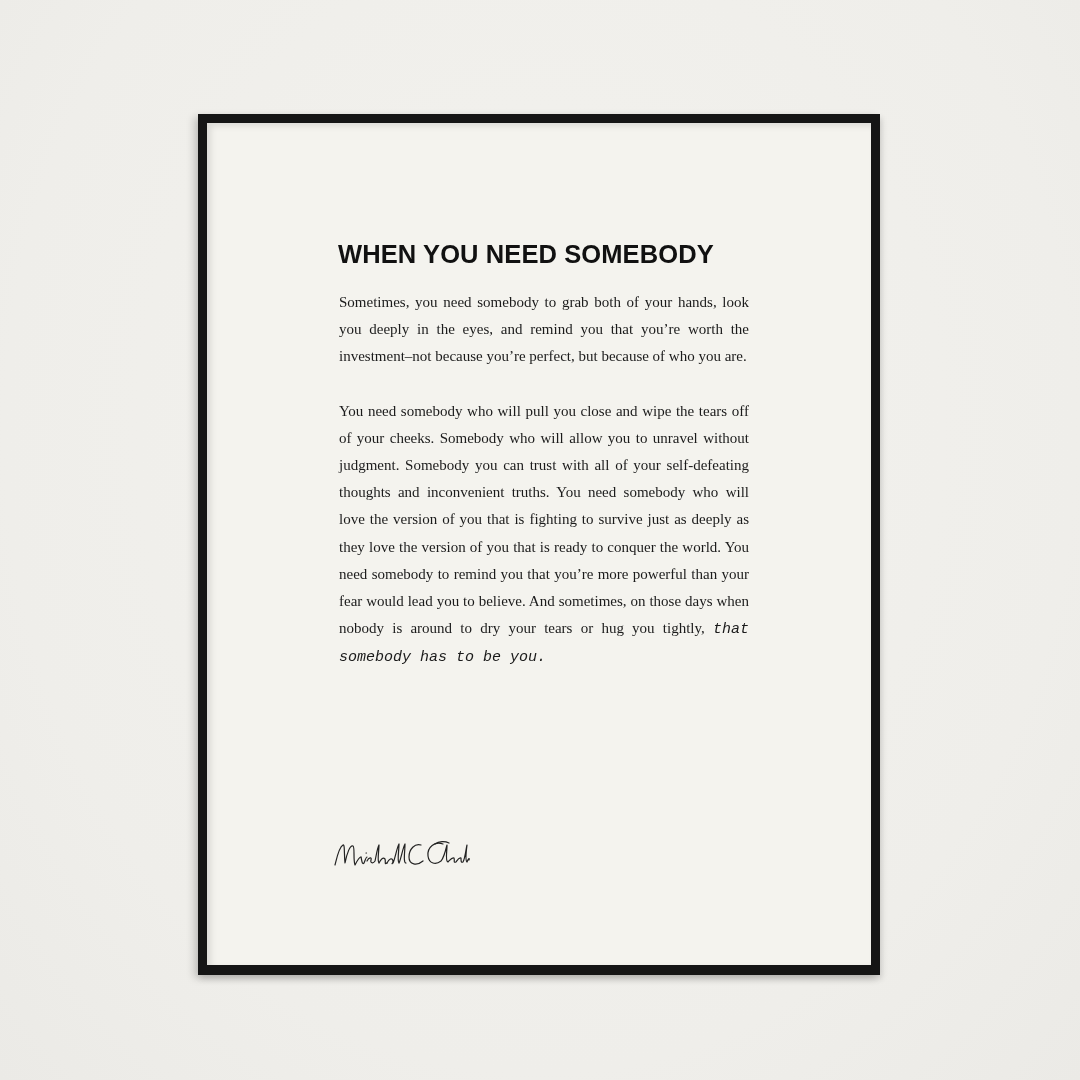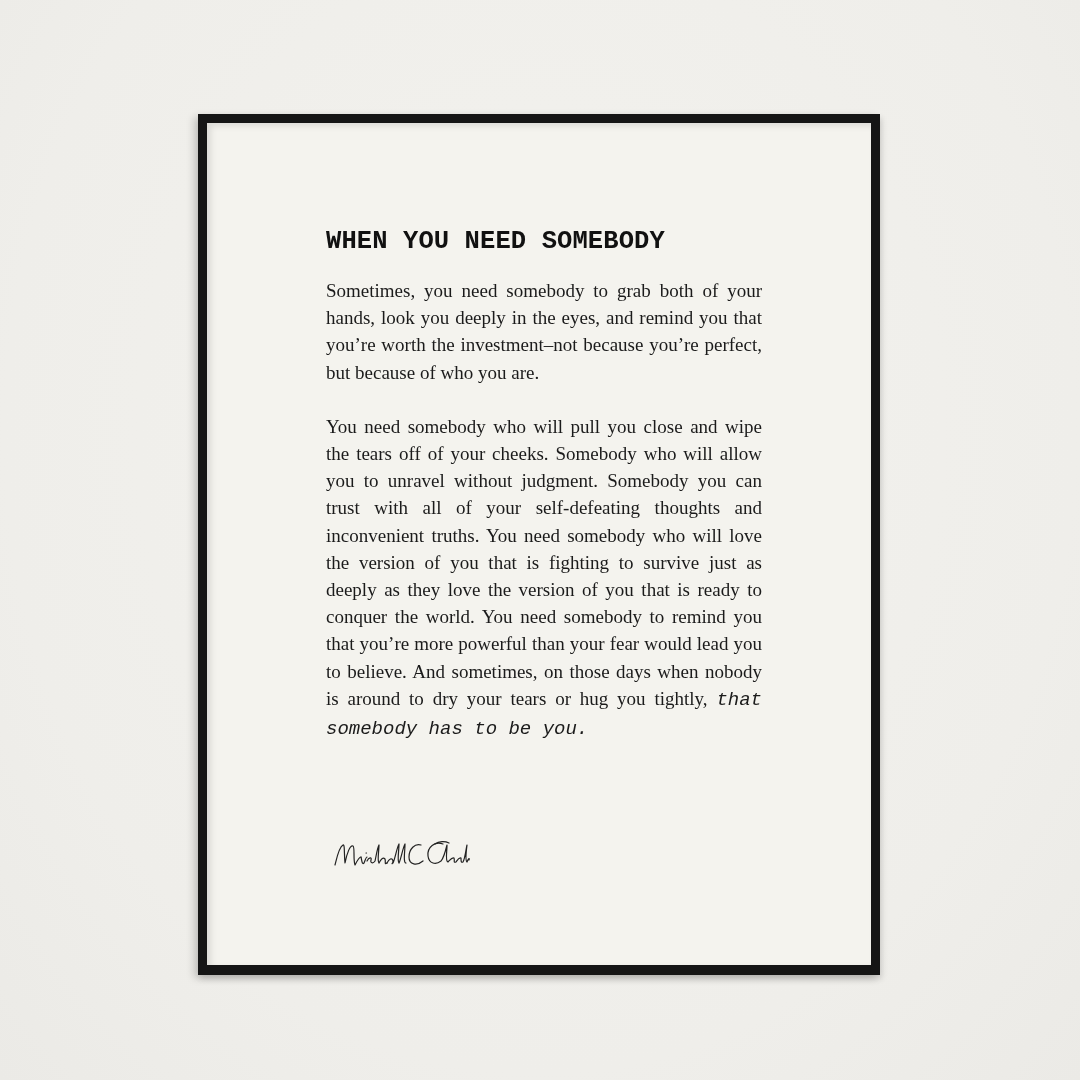--- a/index.html
+++ b/index.html
@@ -28,32 +28,32 @@
     background: #f4f3ee;
     box-shadow: inset 4px 3px 6px rgba(0,0,0,0.10);
   }
   .content {
     position: absolute;
     left: 119px; top: 104px;
     width: 436px;
     color: #1b1b1b;
   }
   .title {
-    margin: 0;
-    font-family: Liberation Mono, monospace;
+    margin: 12px;
+    font-family: Liberation Sans, sans-serif;
     font-weight: bold;
     font-size: 25.5px;
     letter-spacing: 0.1px;
     white-space: nowrap;
     color: #111;
     line-height: 30px;
   }
   .para {
-    margin: 0;
-    font-size: 19px;
+    margin: 13px;
+    font-size: 15px;
     line-height: 27.2px;
     text-align: justify;
     text-align-last: left;
   }
   .p1 { margin-top: 20px; }
   .p2 { margin-top: 27px; }
   .em { font-style: italic; font-family: Liberation Mono, monospace; }
   .signature {
     position: absolute;
     left: 124px; top: 712px;

